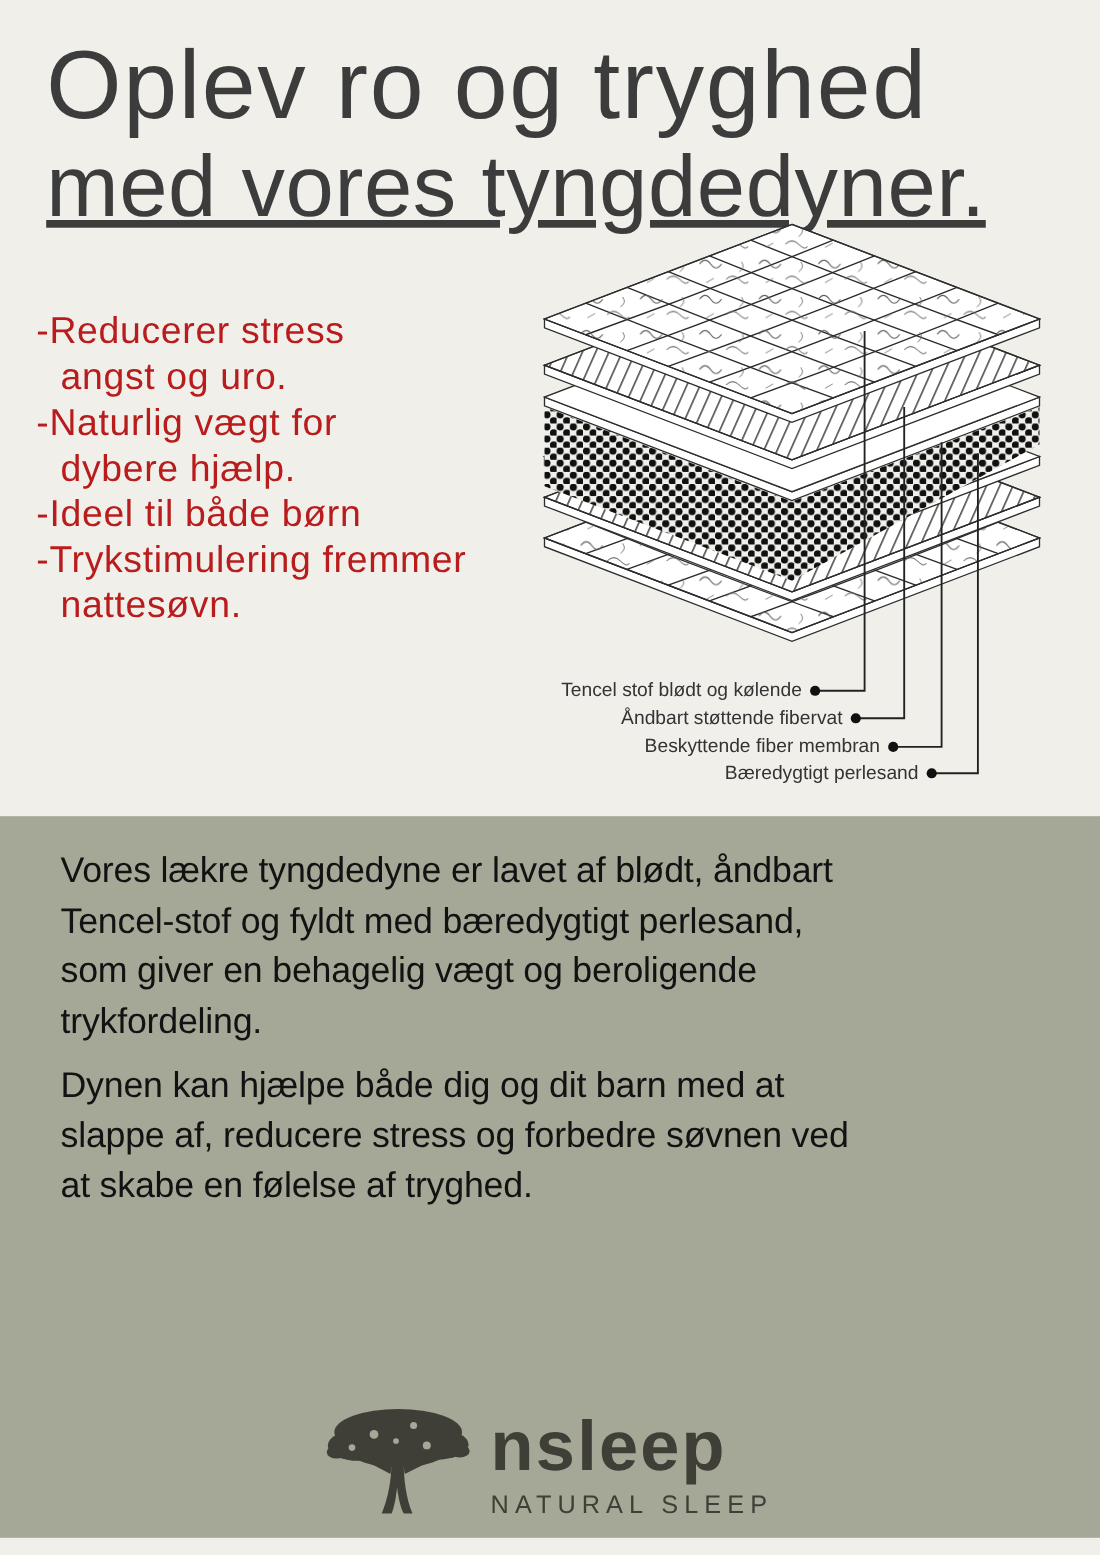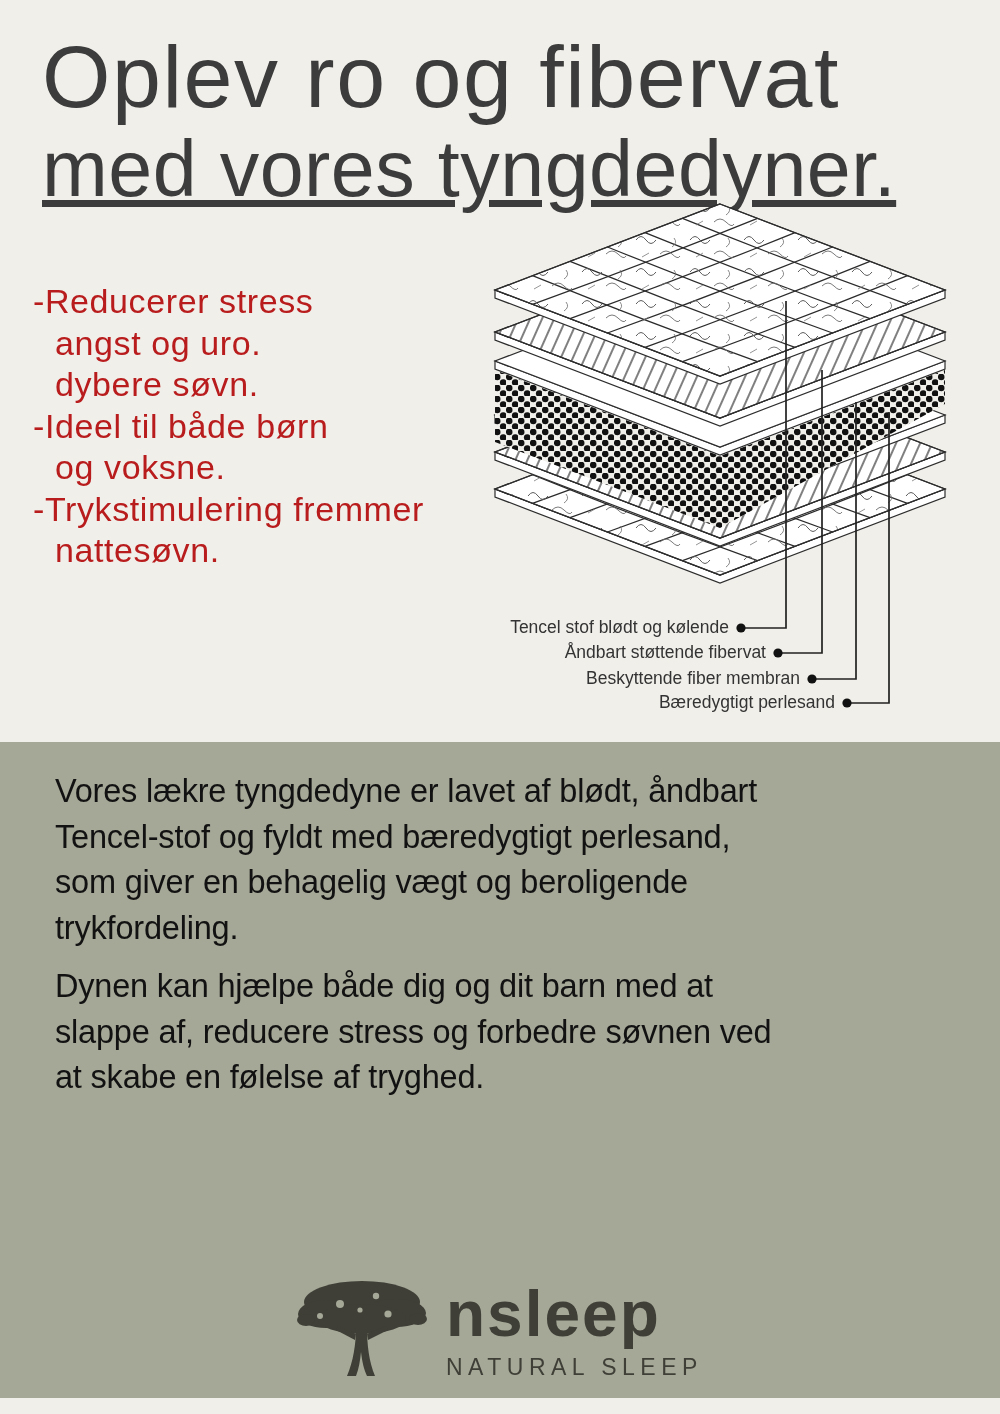--- a/index.html
+++ b/index.html
@@ -30,30 +30,30 @@
   .tagline{font-size:23px;letter-spacing:5.5px;margin-top:8px;font-weight:400;text-align:center;}
 </style>
 </head>
 <body>
 
 <div class="poster">
 
   <section class="top-section">
 
     <div class="headline">
-      <div class="l1">Oplev ro og fibervat</div>
+      <div class="l1">Oplev ro og tryghed</div>
       <div class="l2">med vores tyngdedyner.</div>
     </div>
 
     <div class="benefits">
       <div>-Reducerer stress</div>
       <div class="cont">angst og uro.</div>
-      <div class="cont">dybere søvn.</div>
+      <div>-Naturlig vægt for</div>
+      <div class="cont">dybere hjælp.</div>
       <div>-Ideel til både børn</div>
-      <div class="cont">og voksne.</div>
       <div>-Trykstimulering fremmer</div>
       <div class="cont">nattesøvn.</div>
     </div>
 
     <svg class="diagram" width="520" height="530" viewBox="0 0 520 530">
       <defs>
         <pattern id="hatch" patternUnits="userSpaceOnUse" width="11" height="11" patternTransform="rotate(24)">
           <line x1="5" y1="0" x2="5" y2="11" stroke="#3a3a3a" stroke-width="1.3"></line>
         </pattern>
         <pattern id="dotp" patternUnits="userSpaceOnUse" width="12" height="11">

